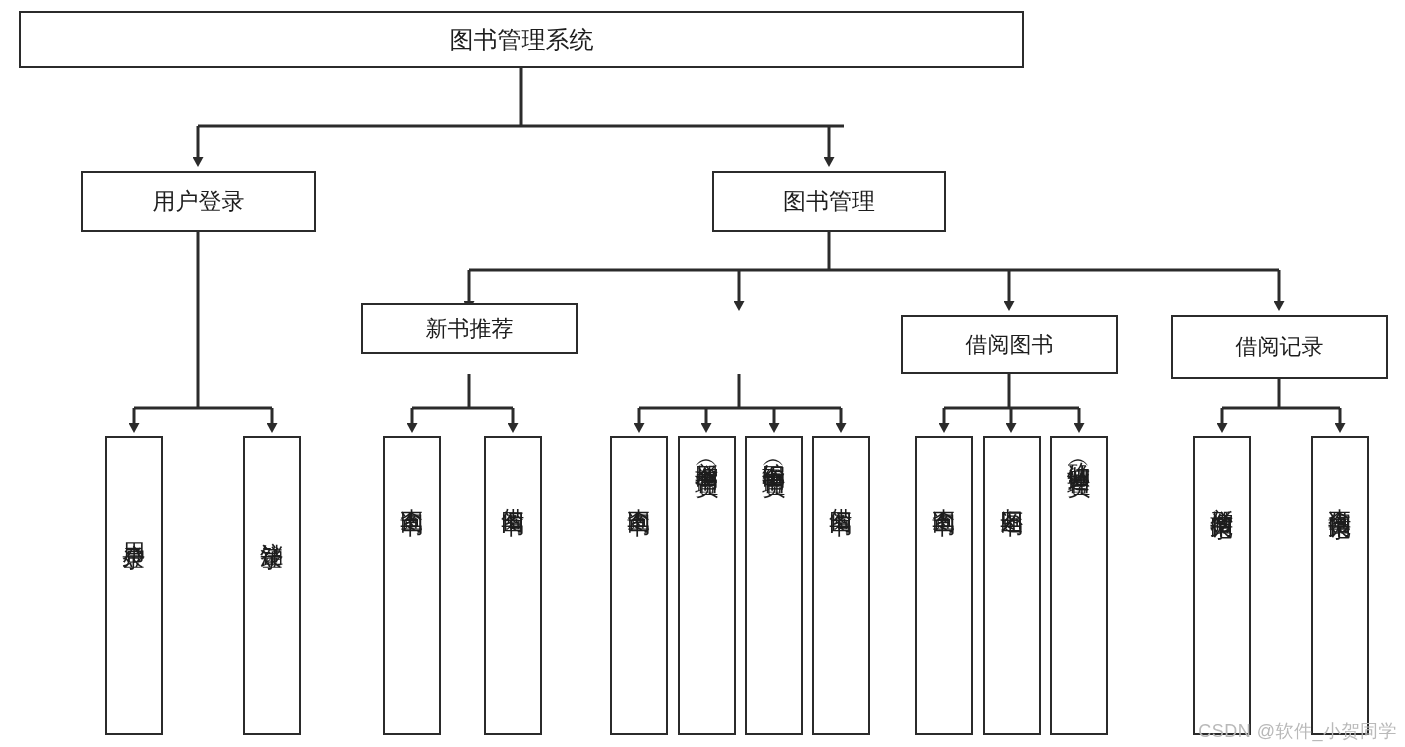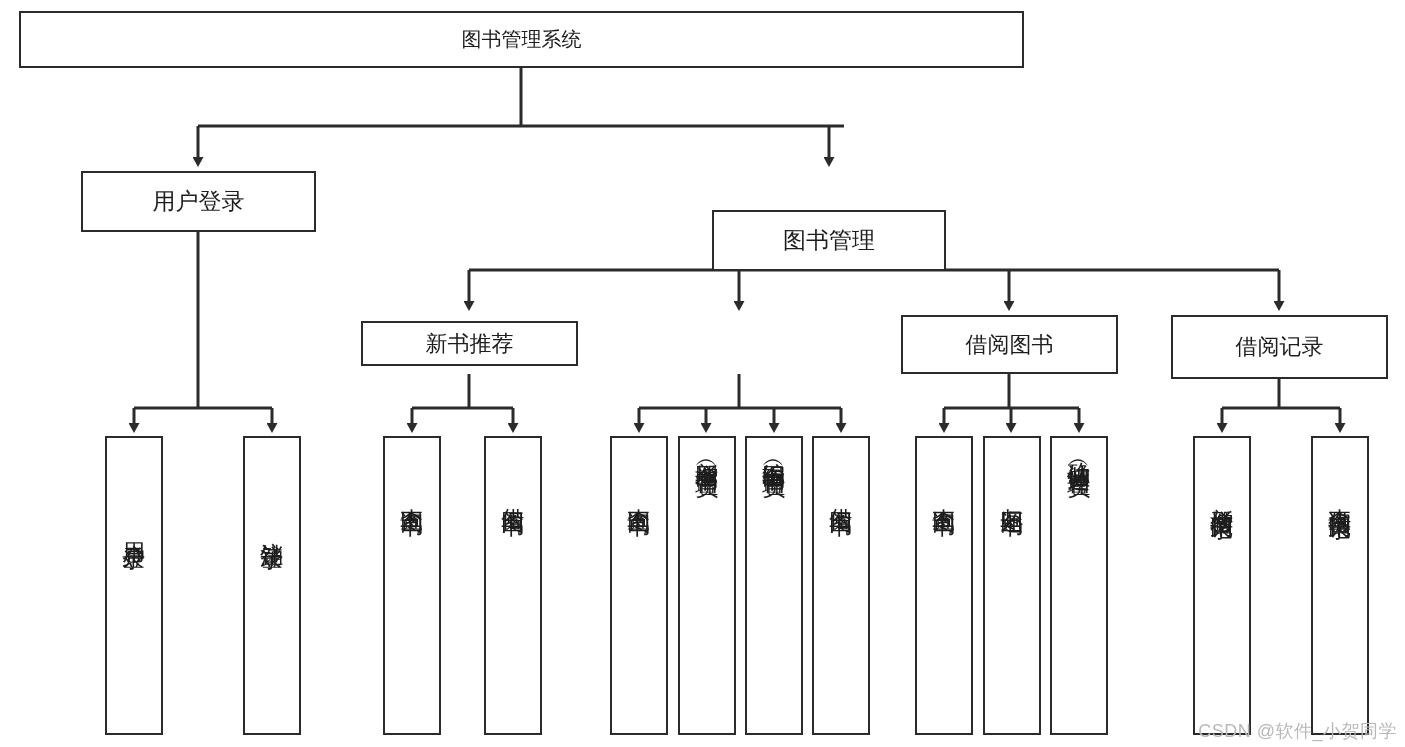--- a/index.html
+++ b/index.html
@@ -31,21 +31,21 @@
     box-sizing: border-box;
     background: #ffffff;
     border: 2.4px solid #2b2b2b;
     display: flex;
     align-items: center;
     justify-content: center;
     color: #1d1d1d;
     z-index: 3;
   }
   .node.root {
-    font-size: 20px;
+    font-size: 24px;
   }
   .node.l1 {
     font-size: 23px;
   }
   .node.l2 {
     font-size: 22px;
   }
   .node.leaf {
     align-items: flex-start;
     justify-content: center;
@@ -132,25 +132,25 @@
     </g>
   </svg>
 
   <div class="node root" style="left:19px; top:11px; width:1005px; height:57px;">
     <span>图书管理系统</span>
   </div>
 
   <div class="node l1" style="left:81px; top:171px; width:235px; height:61px;">
     <span>用户登录</span>
   </div>
-  <div class="node l1" style="left:712px; top:171px; width:234px; height:61px;margin-top:39px;">
+  <div class="node l1" style="left:712px; top:171px; width:234px; height:61px;">
     <span>图书管理</span>
   </div>
 
-  <div class="node l2" style="left:361px; top:321px; width:217px; height:45px;justify-content:center;">
+  <div class="node l2" style="left:361px; top:303px; width:217px; height:51px;justify-content:center;">
     <span>新书推荐</span>
   </div>
   <div class="node l2" style="left:901px; top:315px; width:217px; height:59px;">
     <span>借阅图书</span>
   </div>
   <div class="node l2" style="left:1171px; top:315px; width:217px; height:64px;">
     <span>借阅记录</span>
   </div>
 
   <div class="node leaf pad-top2" style="left:105px; top:436px; width:58px; height:299px;">

